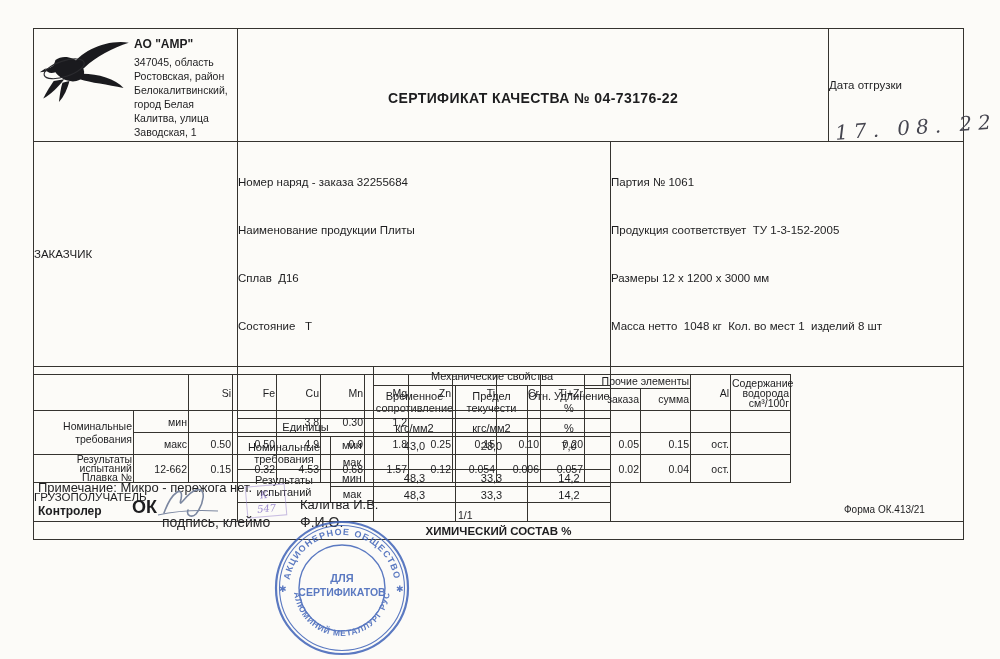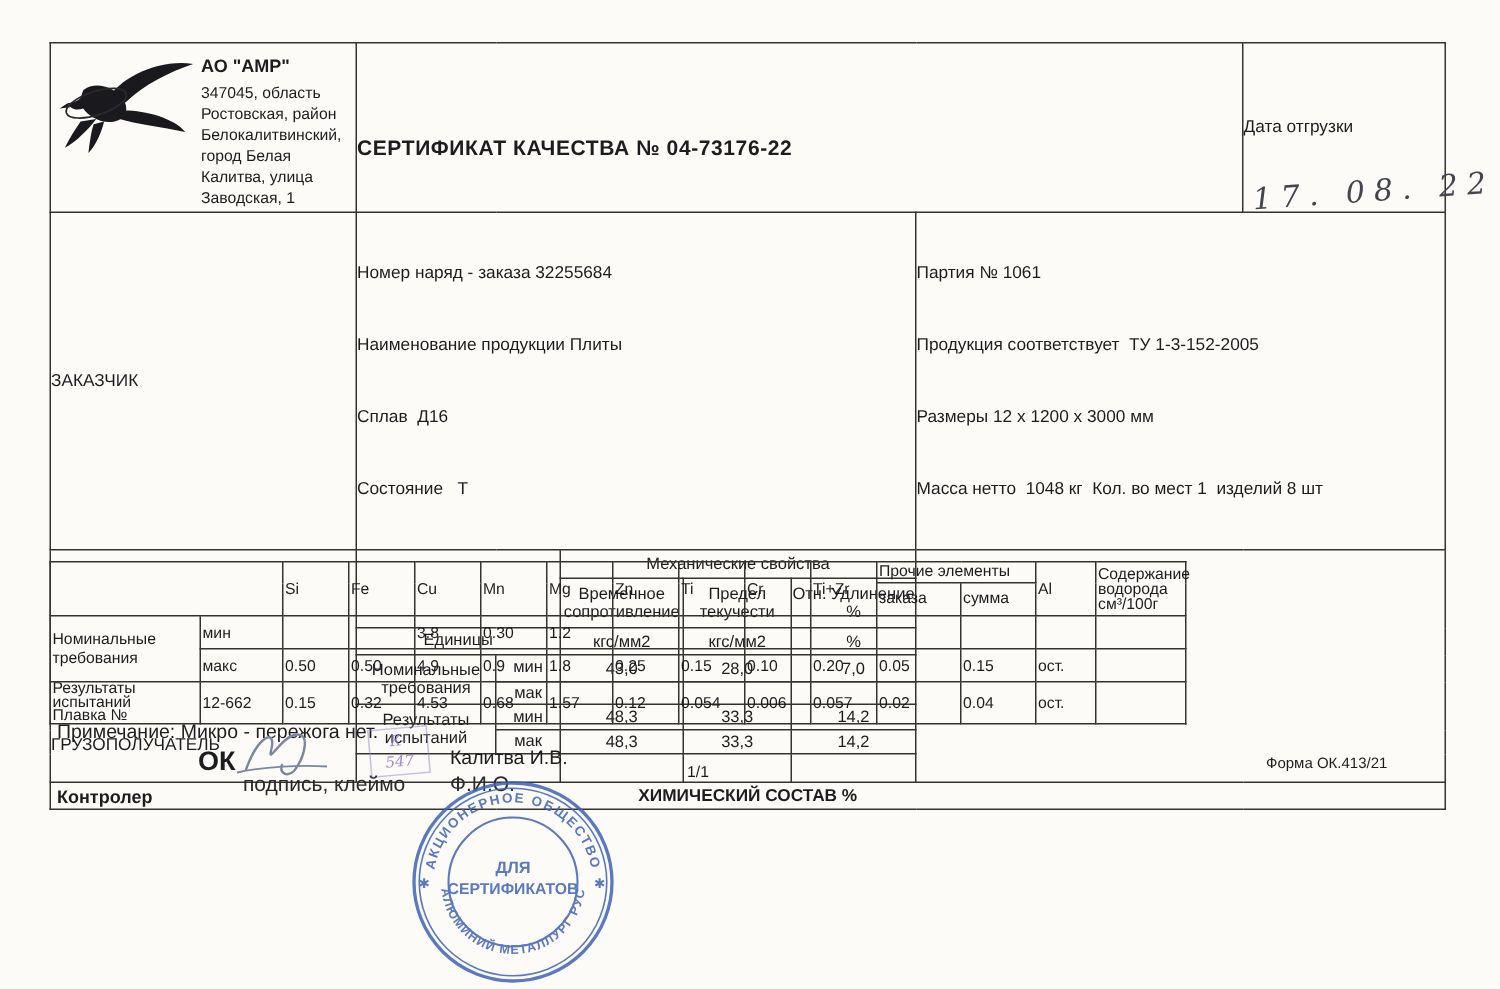--- a/index.html
+++ b/index.html
@@ -13,38 +13,38 @@
     position:absolute;left:33px;top:28px;width:930px;
     border-collapse:collapse;table-layout:fixed;
   }
   table.main td{border:1.5px solid #35332f;padding:0;vertical-align:middle;}
   td.info{vertical-align:top;padding:3px 6px;font-size:11.5px;line-height:16px;white-space:pre-wrap;}
   .logo-cell{vertical-align:top;}
   .logo-wrap{display:flex;align-items:flex-start;padding:4px 2px 2px 4px;}
   .company{padding-top:4px;}
   .company .cname{font-weight:bold;font-size:12px;margin-bottom:4px;}
   .company .aline{font-size:10.5px;line-height:14px;}
-  .title-cell{font-weight:bold;font-size:14px;letter-spacing:.4px;vertical-align:top;padding-top:26px !important;}
+  .title-cell{text-align:center;font-weight:bold;font-size:14px;letter-spacing:.4px;vertical-align:top;padding-top:26px !important;}
   .date-cell{position:relative;vertical-align:top;padding:3px 6px;font-size:11.5px;}
   .handwrit{
     position:absolute;left:6px;bottom:2px;
     font-family:"DejaVu Serif",serif;font-style:italic;font-size:20px;
     color:#45454f;letter-spacing:6px;transform:rotate(-4deg);white-space:nowrap;
   }
   .party-label{font-size:11.5px;}
   .consignee{padding-top:106px !important;vertical-align:top;}
   .mech-c{text-align:center;font-size:11px;line-height:12.5px;margin-top:24px;}
   .mech-v{text-align:center;font-size:11px;}
   .banner-cell{text-align:center;font-weight:bold;font-size:11.5px;height:17px;}
   
   table.chem{
     position:absolute;left:33px;top:374px;width:757px;
     border-collapse:collapse;table-layout:fixed;
   }
-  table.chem td{border:1.5px solid #35332f;padding:0 1px;text-align:left;vertical-align:middle;font-size:10.5px;}
+  table.chem td{border:1.5px solid #35332f;padding:0 1px;text-align:right;vertical-align:middle;font-size:10.5px;}
   .chem-small{font-size:9.5px;line-height:10.5px;}
   .chem-tiny{font-size:8px;line-height:9px;}
   .hydro{font-size:8.5px;line-height:10px;}
   .rowlabel{font-size:11px;line-height:12.5px;}
   
   .ftext{font-size:13px;}
   .caption{font-size:14px;color:#2a2a2c;}
   .bold{font-weight:bold;}
   .inspector-stamp{
     position:absolute;left:246px;top:485px;width:40px;height:32px;
@@ -269,21 +269,21 @@
       <td>0.057</td>
       <td>0.02</td>
       <td>0.04</td>
       <td>ост.</td>
       <td></td>
     </tr>
   </tbody>
     </table>
 
   <div class="abs ftext" style="left:38px;top:480px;">Примечание: Микро - пережога нет.</div>
-  <div class="abs ftext bold" style="left:38px;top:524px;font-size:12px;">Контролер</div>
+  <div class="abs ftext bold" style="left:38px;top:504px;font-size:12px;">Контролер</div>
   <div class="abs ftext bold" style="left:132px;top:497px;font-size:18px;">ОК</div>
 
   <svg class="sig-svg" width="80" height="38" viewBox="0 0 80 38">
     <path d="M8,30 C16,8 28,2 25,16 C22,28 30,10 40,7 C52,4 47,22 40,31 C36,35 30,33 32,27" fill="none" stroke="#7b87a0" stroke-width="1.6" stroke-linecap="round"></path>
     <path d="M2,32 C20,28 45,27 62,28" fill="none" stroke="#7b87a0" stroke-width="1.2"></path>
   </svg>
 
   <div class="inspector-stamp">
     <div>К-</div>
     <div>547</div>

